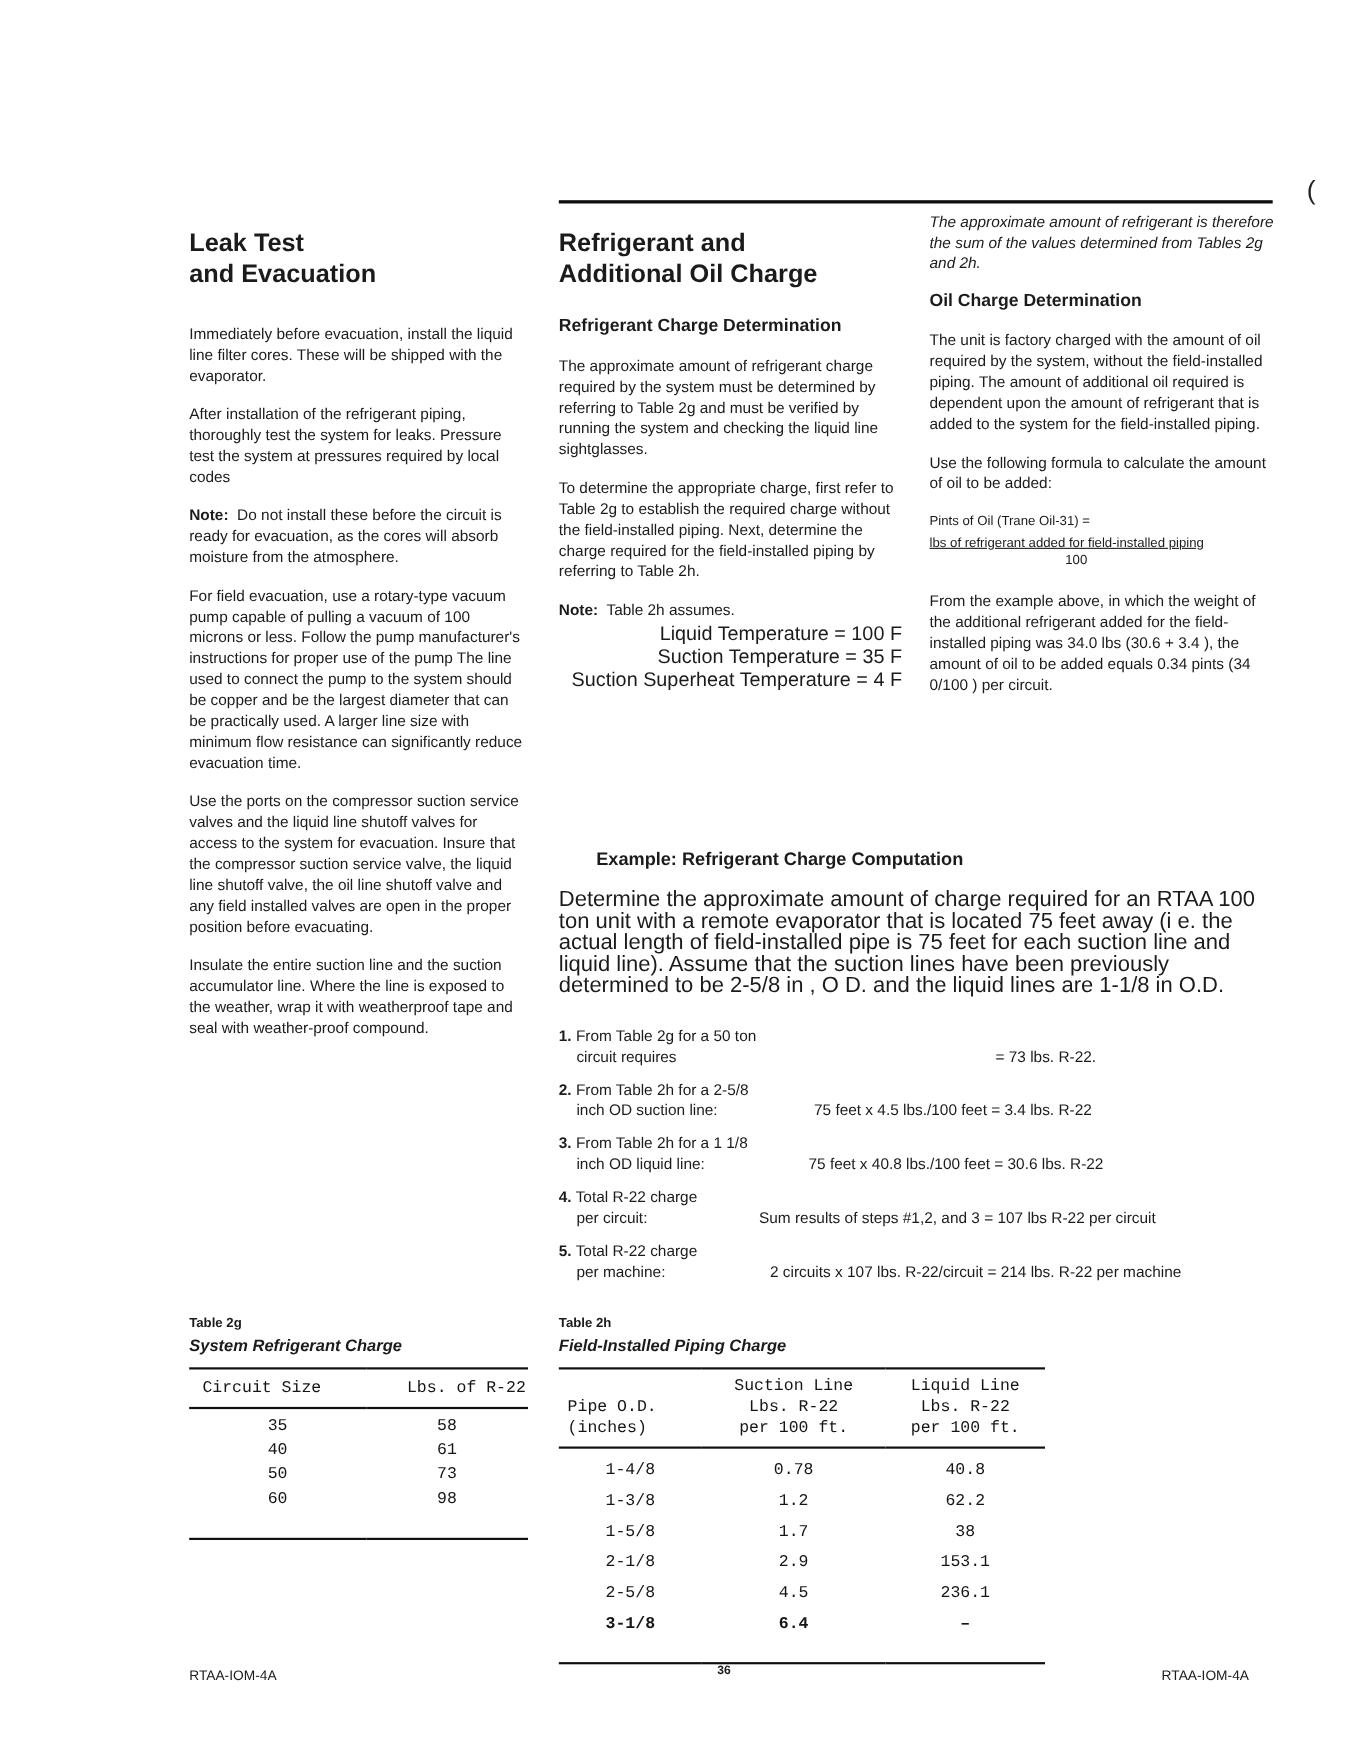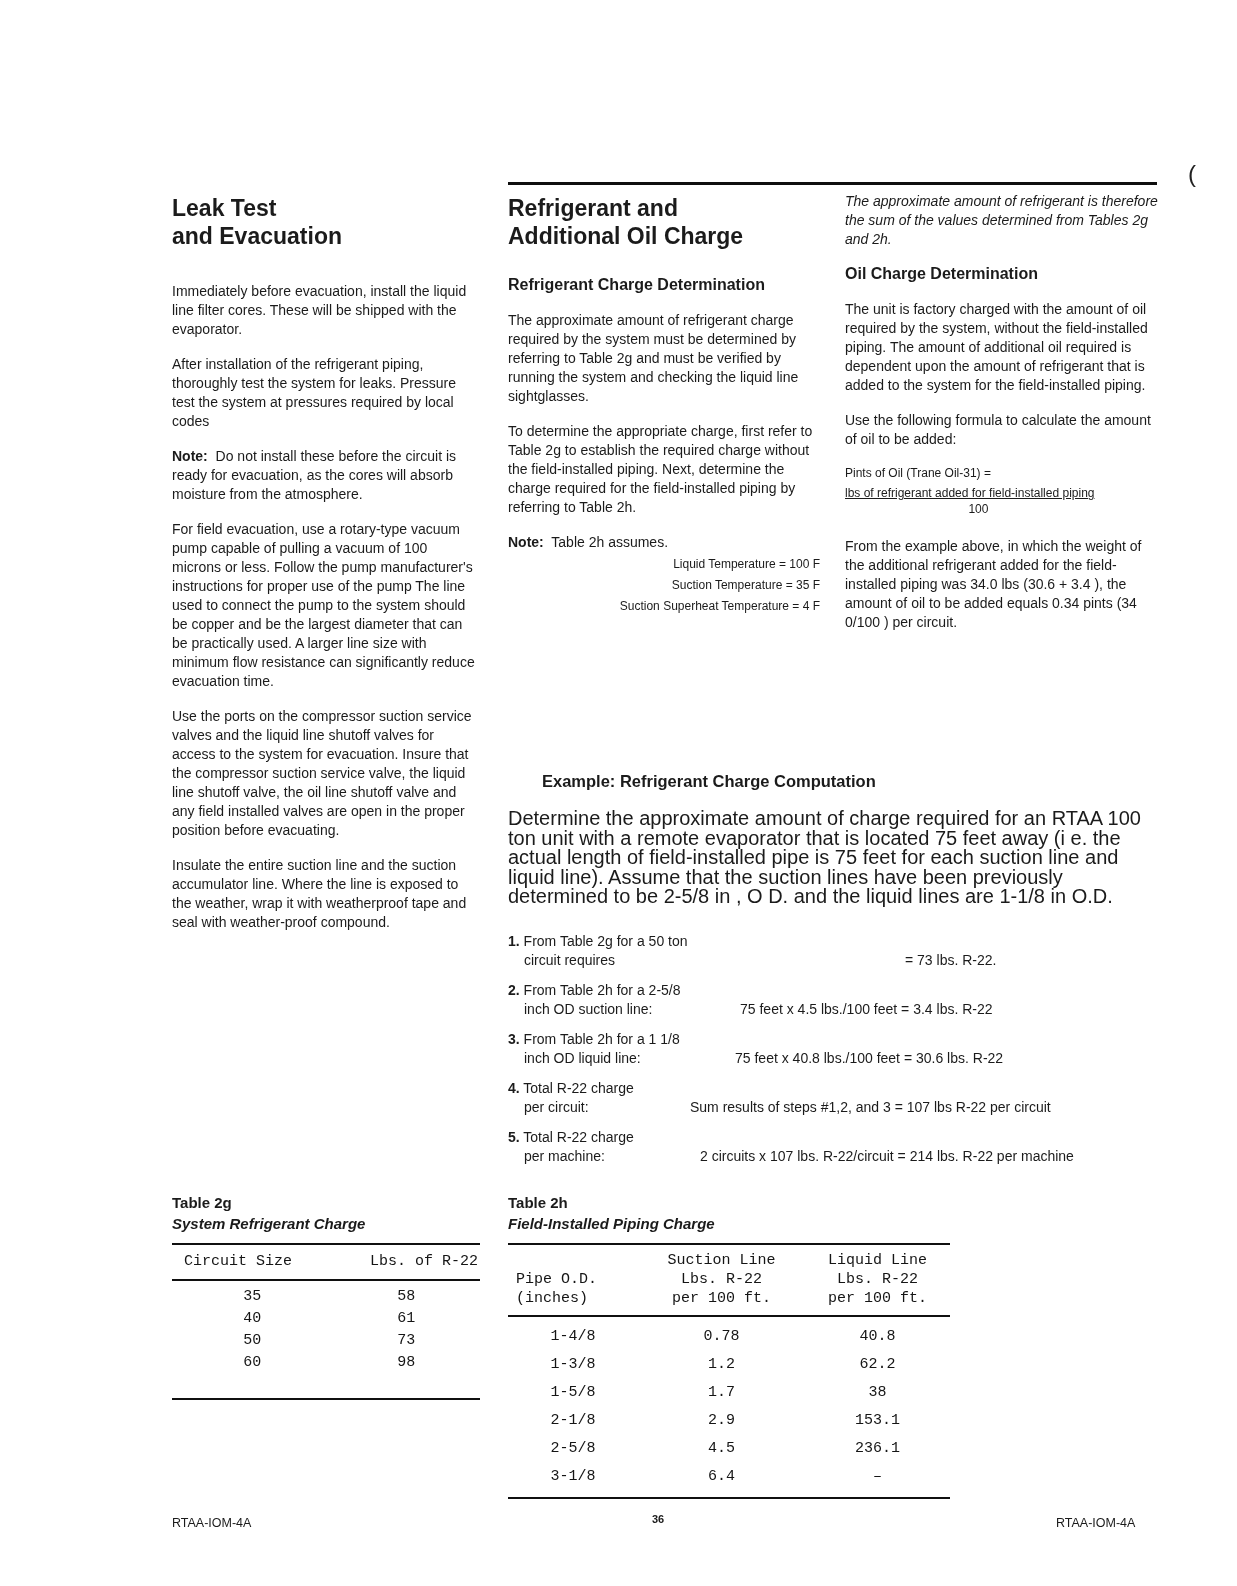--- a/index.html
+++ b/index.html
@@ -2,58 +2,58 @@
 <html><head>
 <meta charset="utf-8">
 <style>
   * { margin:0; padding:0; box-sizing:border-box; }
   html,body { background:#ffffff; }
   body {
     width:1237px; height:1586px; position:relative;
     font-family:"Liberation Sans", sans-serif;
     color:#1b1b1b;
   }
-  .pre { white-space:pre-line; }
+  .pre { white-space:pre-line;margin-top:12px; }
 
   .rule-top { position:absolute; left:508px; top:182px; width:649px; height:3px; background:#0e0e0e; }
   .paren-artifact { position:absolute; left:1188px; top:160px; font-size:24px; color:#222; }
 
   .col { position:absolute; }
   .col-left  { left:172px; top:194px; width:306px; }
   .col-mid   { left:508px; top:194px; width:312px; }
   .col-right { left:845px; top:192px; width:314px; }
 
   h1.section-title { font-size:23px; line-height:28px; font-weight:bold; margin-bottom:32px; }
   .col-mid h1.section-title { margin-bottom:26px; }
   h2.sub-heading { font-size:16px; font-weight:bold; margin-bottom:17px; }
   p.body { font-size:14px; line-height:19px; margin-bottom:16px; }
   .note-label { font-weight:bold; }
   .italic { font-style:italic; }
 
-  .assumptions { font-size:12px; line-height:21px; text-align:right; margin-top:2px; }
+  .assumptions { font-size:18px; line-height:21px; text-align:right; margin-top:2px; }
 
   .p0-gap { margin-bottom:38px; }
 
   .formula { font-size:12px; line-height:16px; margin:6px 0 20px 0; }
   .formula .f-num { text-decoration:underline; display:block; margin-top:4px; }
   .formula .f-den { display:block; text-align:center; width:85%; }
 
   .example { position:absolute; left:508px; top:772px; width:650px; }
   .example h2.sub-heading { font-size:16.5px; margin-bottom:18px;margin-left:34px; }
   .example .intro { font-size:20px; line-height:19.5px; margin-bottom:25px; }
   .step { font-size:14px; line-height:19px; margin-bottom:11px; }
   .step .num { font-weight:bold; }
   .step .line2 { margin-left:16px; position:relative; }
   .step .result { position:absolute; top:0; white-space:nowrap; }
   .r1 { left:381px; } .r2 { left:216px; } .r3 { left:211px; } .r4 { left:166px; } .r5 { left:176px; }
 
   .table-block { position:absolute; }
   .table2g-block { left:172px; top:1192px; width:308px; }
   .table2h-block { left:508px; top:1192px; width:442px; }
-  .tbl-label { font-size:15px; font-weight:bold; line-height:21px; }
+  .tbl-label { font-size:12px; font-weight:bold; line-height:21px; }
   .tbl-title { font-size:15px; font-weight:bold; font-style:italic; line-height:21px; }
 
   table { border-collapse:collapse; width:100%;
           font-family:"Liberation Mono","DejaVu Sans Mono",monospace;
           font-size:15px; color:#151515; margin-top:9px; }
   table { border-top:2px solid #101010; border-bottom:2px solid #101010; }
   thead tr { border-bottom:2px solid #101010; }
   th { font-weight:normal; }
 
   .t2g th { padding:8px 0 9px 0; }
@@ -62,21 +62,21 @@
   .t2g td { text-align:center; height:22px; line-height:22px; }
   .t2g tbody tr:first-child td { padding-top:5px; }
   .t2g tbody tr:last-child td { padding-bottom:24px; }
 
   .t2h th { padding:6px 0 7px 0; line-height:19px; vertical-align:bottom; }
   .t2h .h-c1 { text-align:left; padding-left:8px; width:130px; }
   .t2h .h-c2 { text-align:center; width:167px; }
   .t2h .h-c3 { text-align:center; width:145px; }
   .t2h td { text-align:center; height:28px; line-height:28px; }
   .t2h tbody tr:first-child td { padding-top:6px; }
-  .t2h tbody tr:last-child td { padding-bottom:6px; }
+  .t2h tbody tr:last-child td { padding-bottom:20px;font-weight:bold; }
 
   .footer-left  { position:absolute; left:172px;  top:1516px; font-size:12.5px; }
   .footer-page  { position:absolute; left:652px;  top:1513px; font-size:11px; font-weight:bold; }
   .footer-right { position:absolute; left:1056px; top:1516px; font-size:12.5px; }
 </style>
 </head>
 <body>
 
 <div class="rule-top"></div>
 <div class="paren-artifact">(</div>

